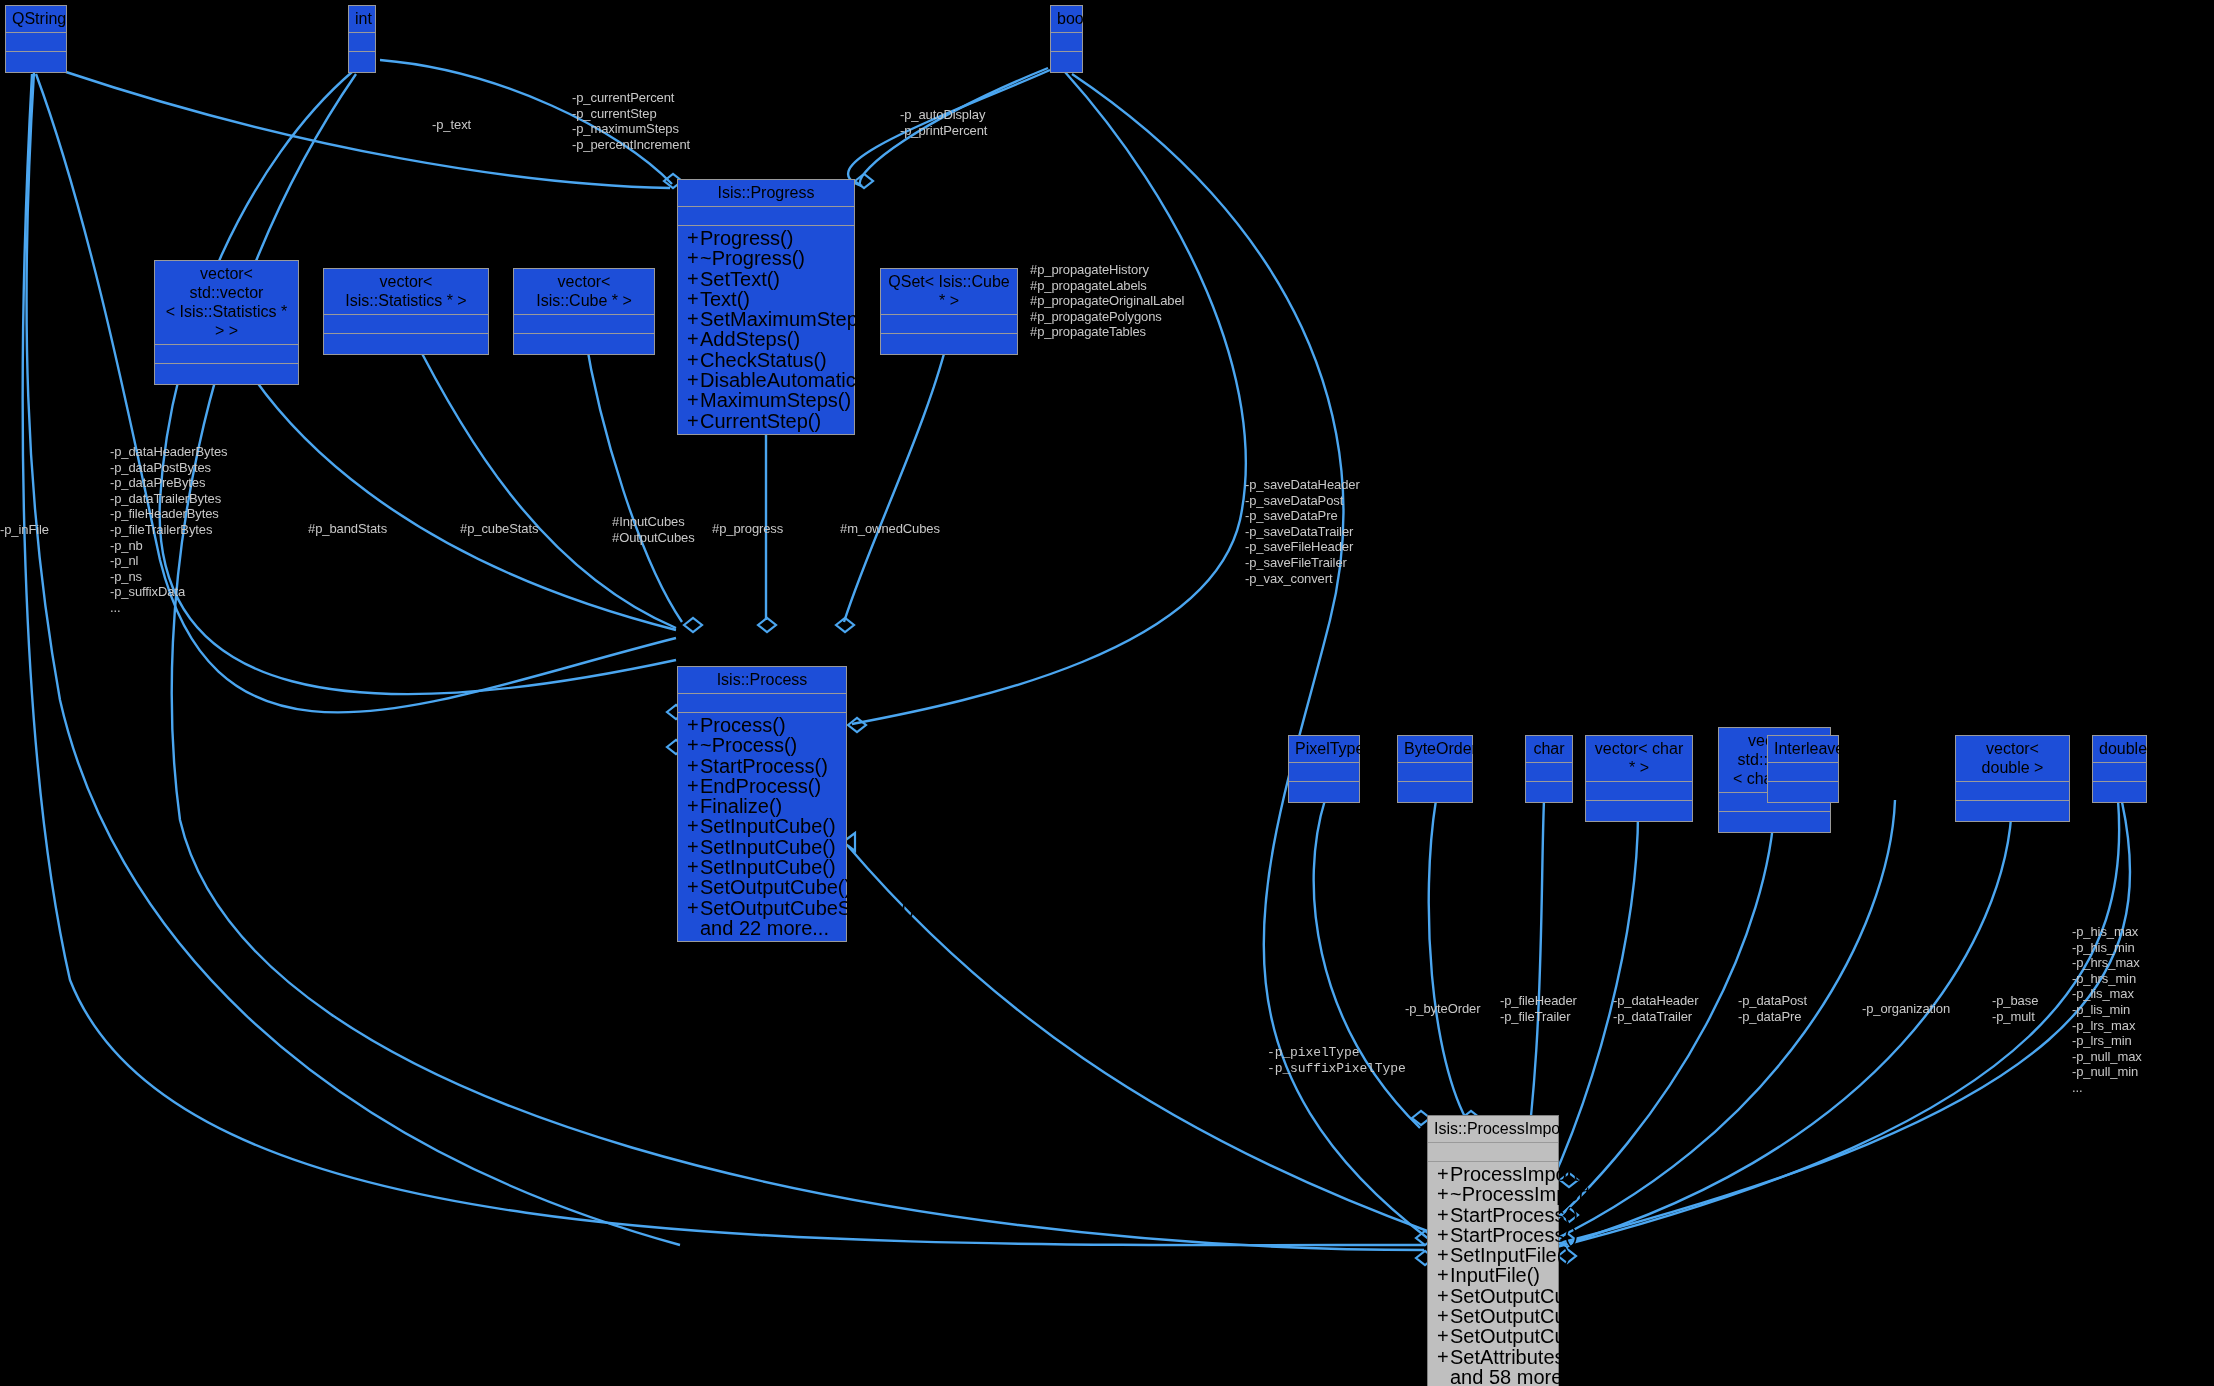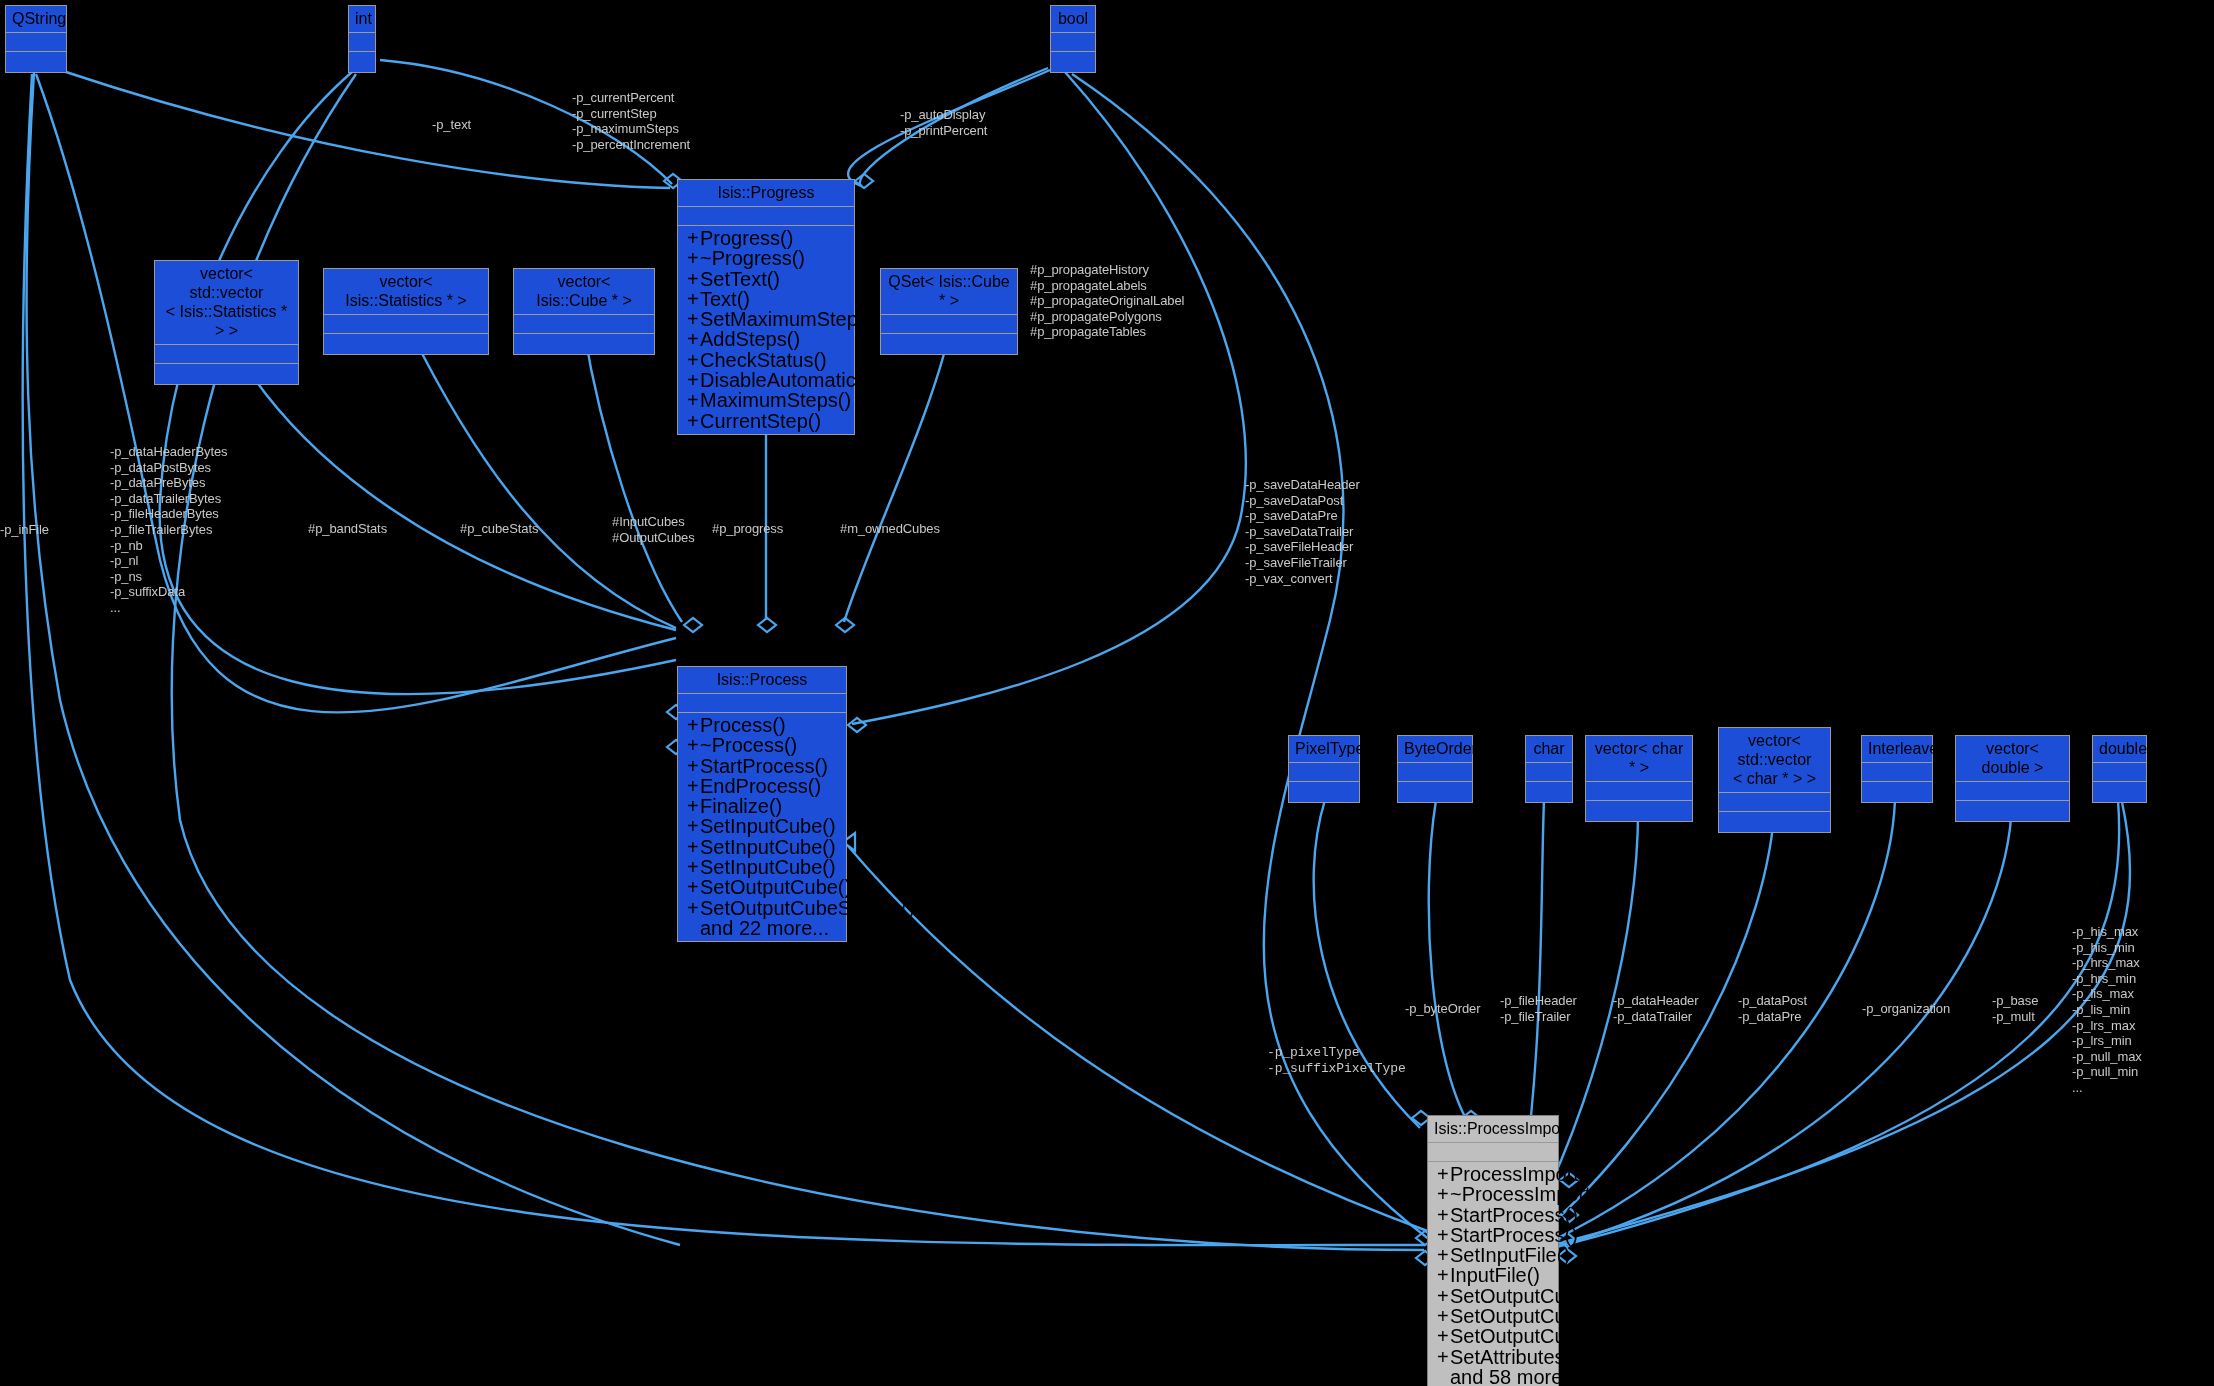--- a/index.html
+++ b/index.html
@@ -159,21 +159,21 @@
     <div class="attrs"></div>
     <div class="ops empty"></div>
   </div>
 
   <div class="node simple" style="left:348px; top:5px; width:28px;">
     <div class="title">int</div>
     <div class="attrs"></div>
     <div class="ops empty"></div>
   </div>
 
-  <div class="node simple" style="left:1050px; top:5px; width:46px;">
+  <div class="node simple" style="left:1050px; top:5px; width:33px;">
     <div class="title">bool</div>
     <div class="attrs"></div>
     <div class="ops empty"></div>
   </div>
 
   <div class="node simple" style="left:154px; top:260px; width:145px;">
     <div class="title">vector&lt; std::vector
 &lt; Isis::Statistics * &gt; &gt;</div>
     <div class="attrs"></div>
     <div class="ops empty"></div>
@@ -256,21 +256,21 @@
     <div class="ops empty"></div>
   </div>
 
   <div class="node simple" style="left:1718px; top:727px; width:113px;">
     <div class="title">vector&lt; std::vector
 &lt; char * &gt; &gt;</div>
     <div class="attrs"></div>
     <div class="ops empty"></div>
   </div>
 
-  <div class="node simple" style="left:1861px; top:735px; width:72px;">
+  <div class="node simple" style="left:1767px; top:735px; width:72px;">
     <div class="title">Interleave</div>
     <div class="attrs"></div>
     <div class="ops empty"></div>
   </div>
 
   <div class="node simple" style="left:1955px; top:735px; width:115px;">
     <div class="title">vector&lt; double &gt;</div>
     <div class="attrs"></div>
     <div class="ops empty"></div>
   </div>

